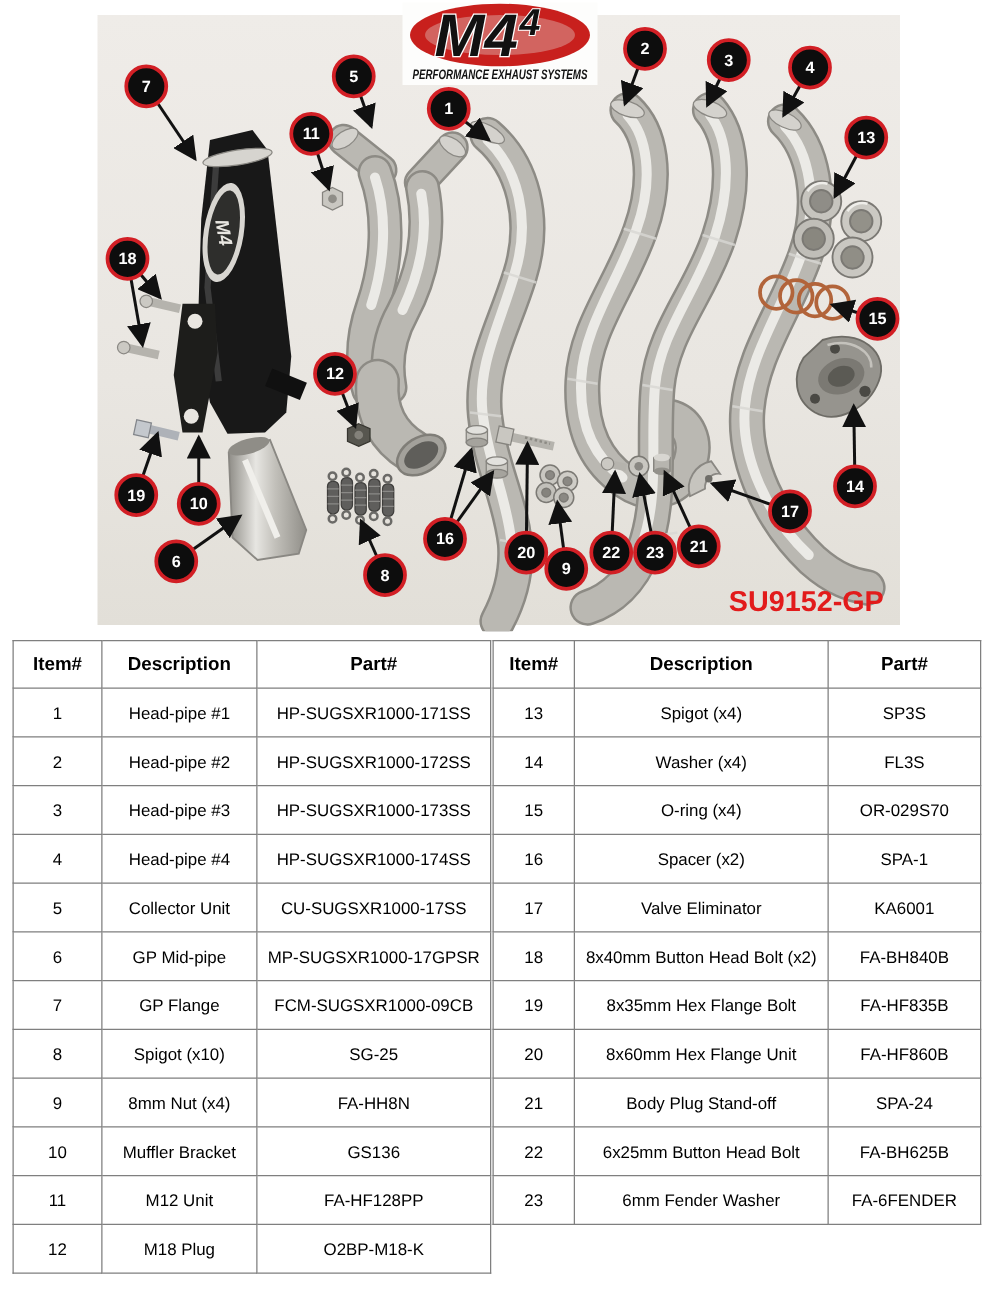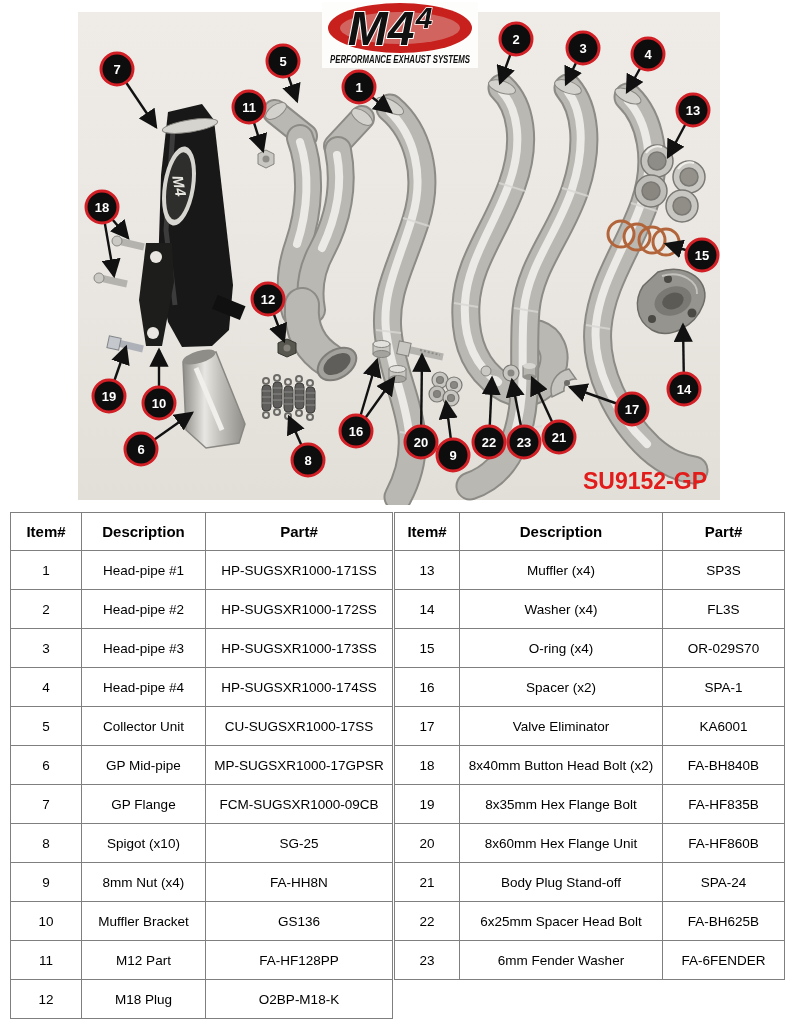--- a/index.html
+++ b/index.html
@@ -461,21 +461,21 @@
             <td>8mm Nut (x4)</td>
             <td>FA-HH8N</td>
           </tr>
           <tr>
             <td>10</td>
             <td>Muffler Bracket</td>
             <td>GS136</td>
           </tr>
           <tr>
             <td>11</td>
-            <td>M12 Part</td>
+            <td>M12 Unit</td>
             <td>FA-HF128PP</td>
           </tr>
           <tr>
             <td>12</td>
             <td>M18 Plug</td>
             <td>O2BP-M18-K</td>
           </tr>
         </tbody>
     </table>
 
@@ -488,21 +488,21 @@
       <thead>
         <tr>
           <th>Item#</th>
           <th>Description</th>
           <th>Part#</th>
         </tr>
       </thead>
       <tbody id="tbody-right">
           <tr>
             <td>13</td>
-            <td>Muffler (x4)</td>
+            <td>Spigot (x4)</td>
             <td>SP3S</td>
           </tr>
           <tr>
             <td>14</td>
             <td>Washer (x4)</td>
             <td>FL3S</td>
           </tr>
           <tr>
             <td>15</td>
             <td>O-ring (x4)</td>
@@ -533,21 +533,21 @@
             <td>8x60mm Hex Flange Unit</td>
             <td>FA-HF860B</td>
           </tr>
           <tr>
             <td>21</td>
             <td>Body Plug Stand-off</td>
             <td>SPA-24</td>
           </tr>
           <tr>
             <td>22</td>
-            <td>6x25mm Spacer Head Bolt</td>
+            <td>6x25mm Button Head Bolt</td>
             <td>FA-BH625B</td>
           </tr>
           <tr>
             <td>23</td>
             <td>6mm Fender Washer</td>
             <td>FA-6FENDER</td>
           </tr>
         </tbody>
     </table>
   </div>

